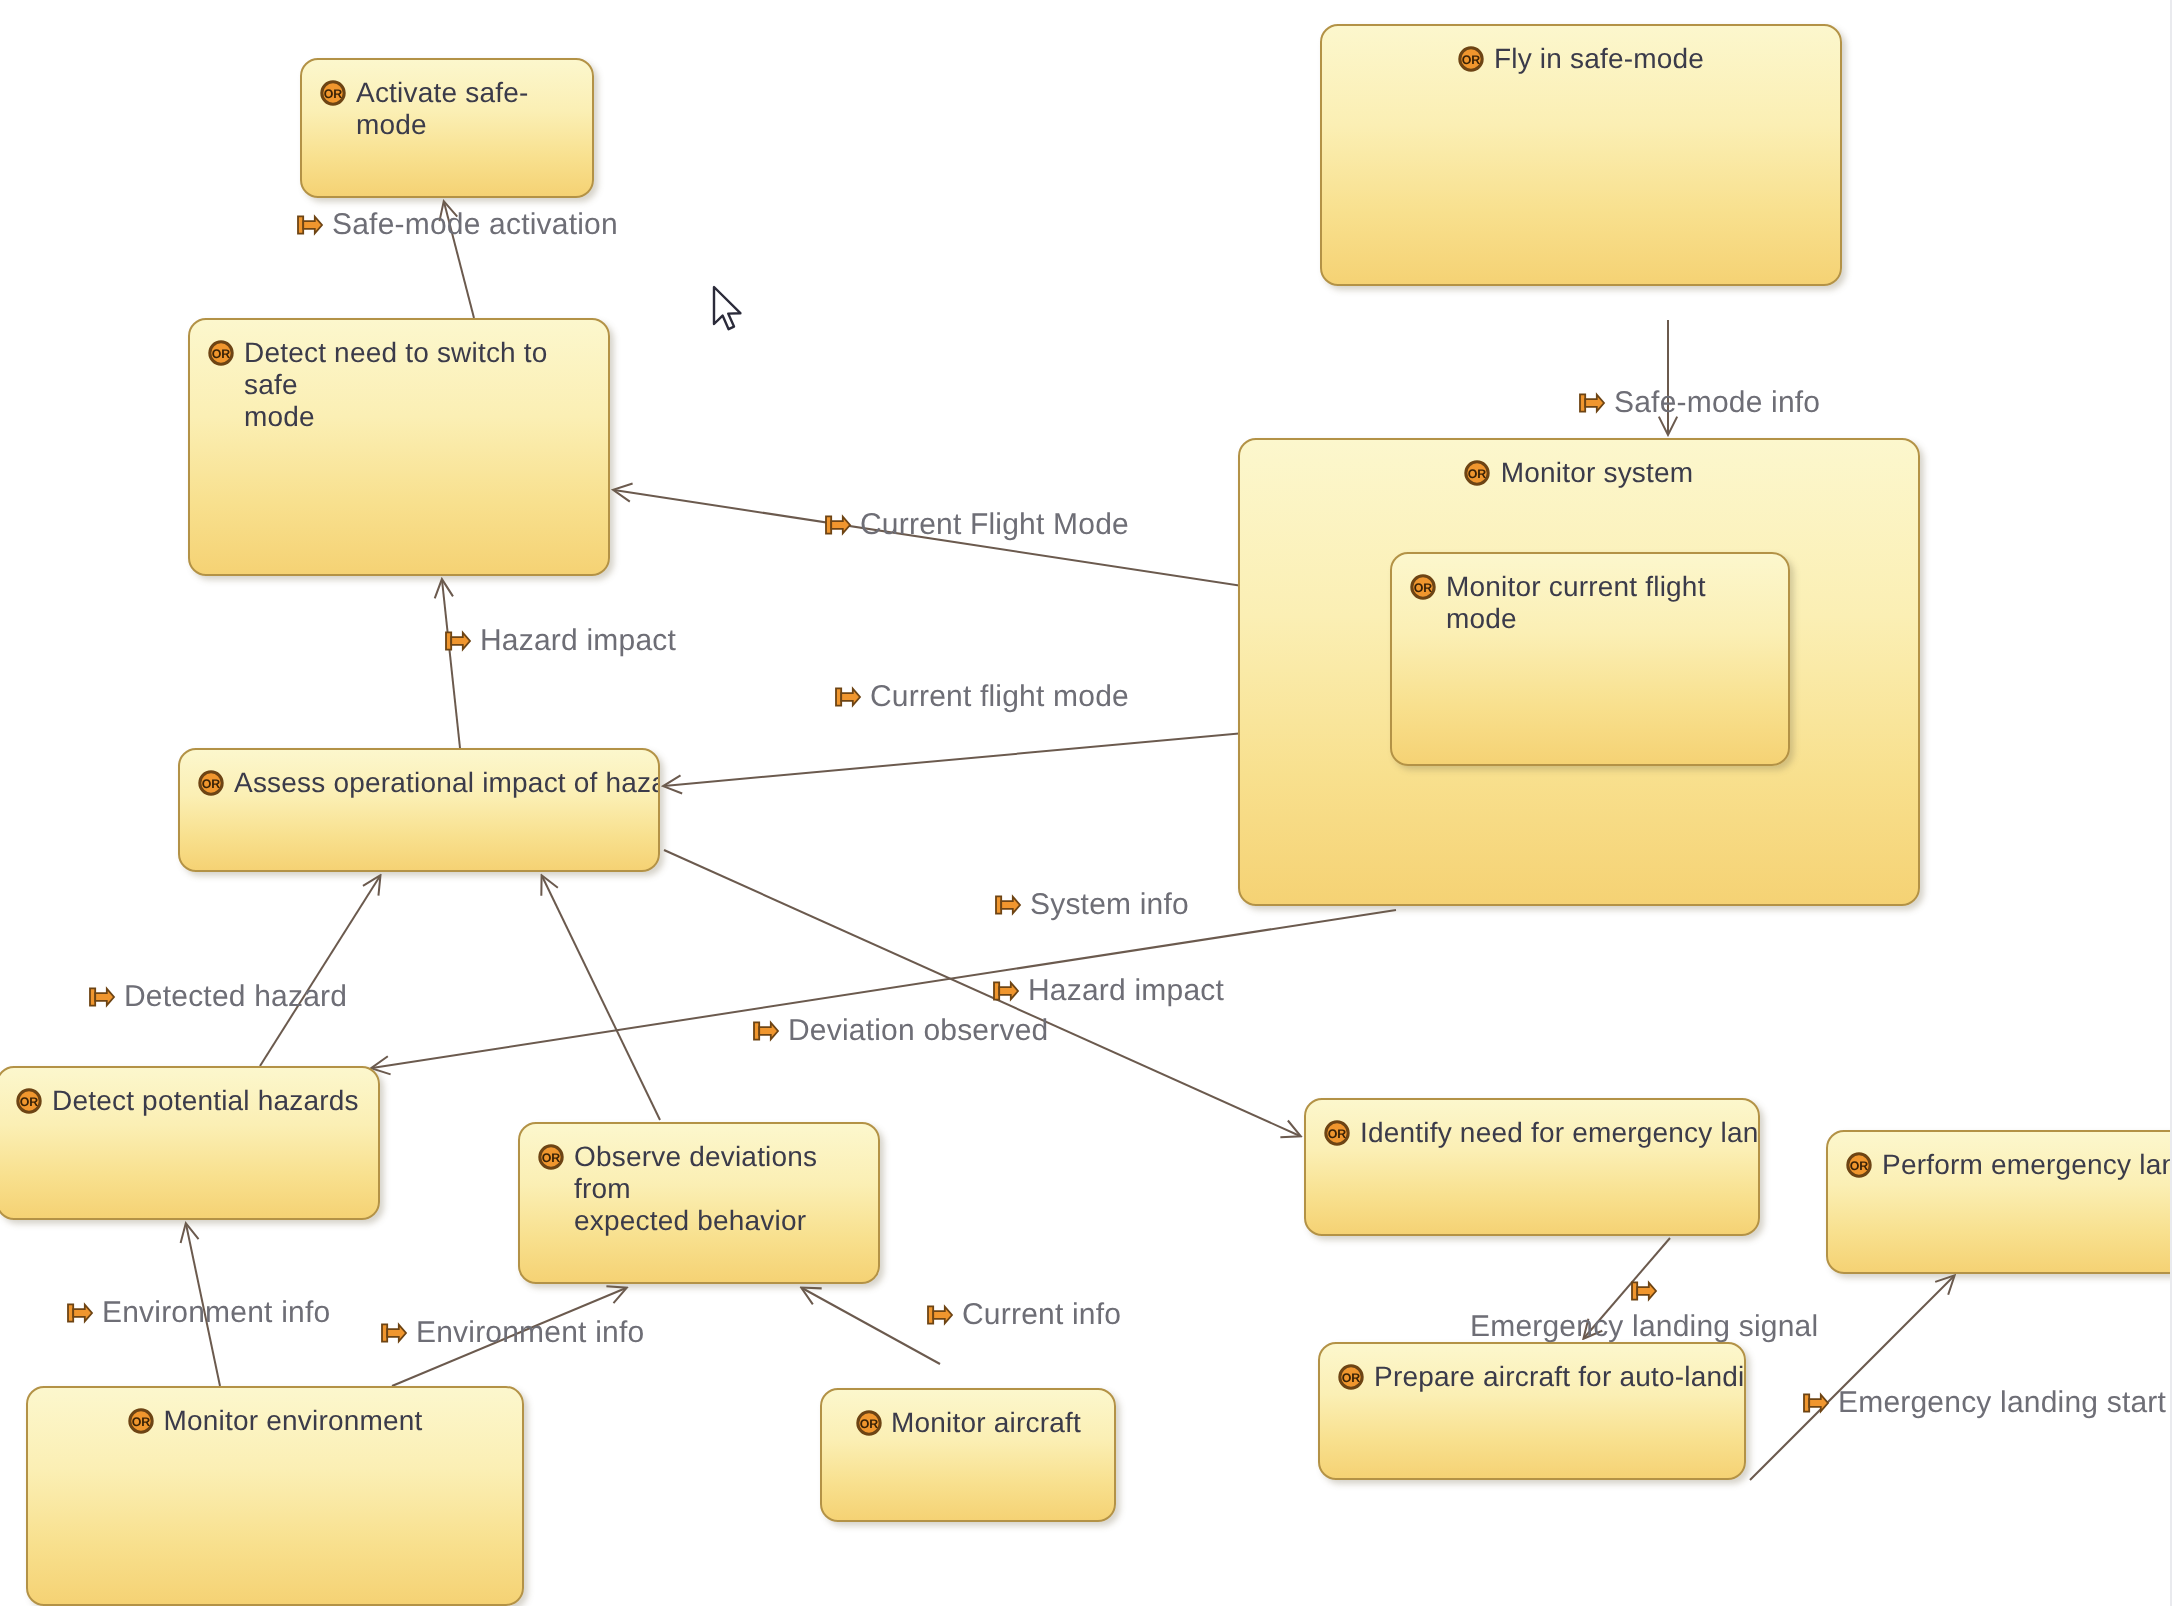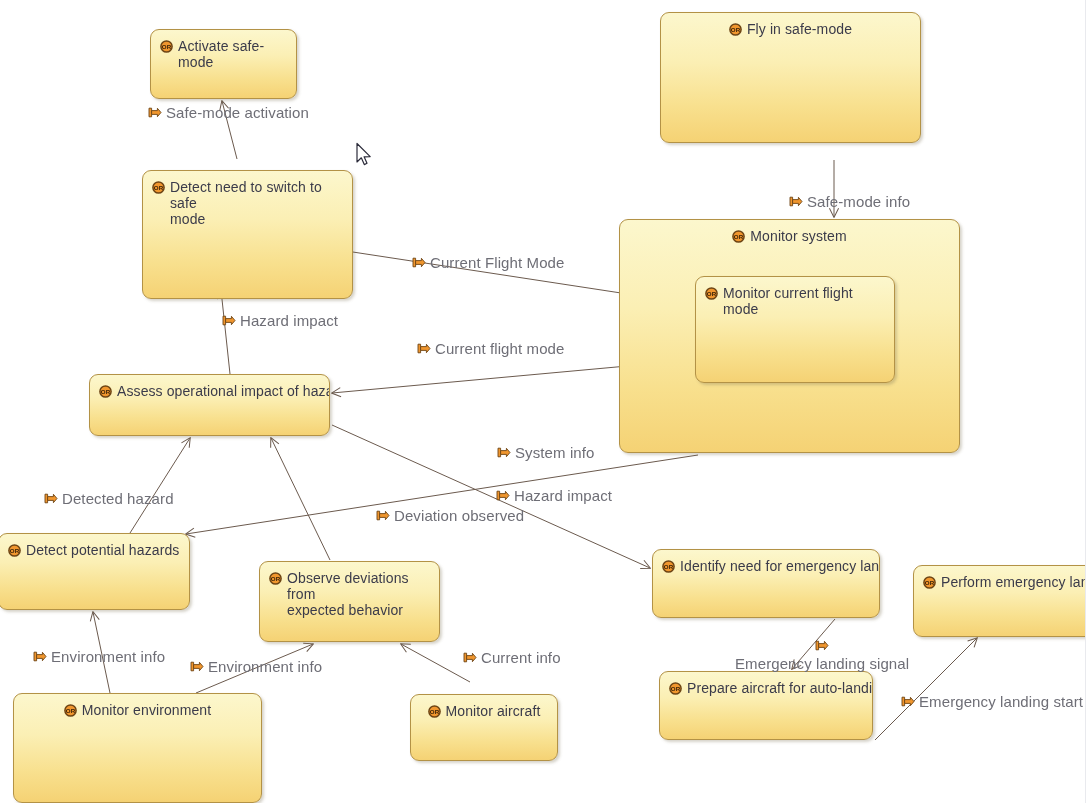--- a/index.html
+++ b/index.html
@@ -148,21 +148,21 @@
         <div class="node-head center">
           <span class="or-icon">
             <svg width="13" height="13" viewBox="0 0 13 13">
               <circle cx="6.5" cy="6.5" r="5.6" fill="#f0962e" stroke="#6d4414" stroke-width="1.5"></circle>
               <text x="6.5" y="9.1" text-anchor="middle" font-size="6.2" font-family="&quot;Liberation Sans&quot;, sans-serif" font-weight="bold" fill="#3a2206">OR</text>
             </svg>
           </span>
           <span class="node-title">Fly in safe-mode</span>
         </div>
       </div>
-      <div class="node" style="left: 94px; top: 170px; width: 211px; height: 129px; margin-left: 48px;">
+      <div class="node" style="left: 94px; top: 159px; width: 211px; height: 129px;">
         <div class="node-head">
           <span class="or-icon">
             <svg width="13" height="13" viewBox="0 0 13 13">
               <circle cx="6.5" cy="6.5" r="5.6" fill="#f0962e" stroke="#6d4414" stroke-width="1.5"></circle>
               <text x="6.5" y="9.1" text-anchor="middle" font-size="6.2" font-family="&quot;Liberation Sans&quot;, sans-serif" font-weight="bold" fill="#3a2206">OR</text>
             </svg>
           </span>
           <span class="node-title">Detect need to switch to safe
 mode</span>
         </div>

